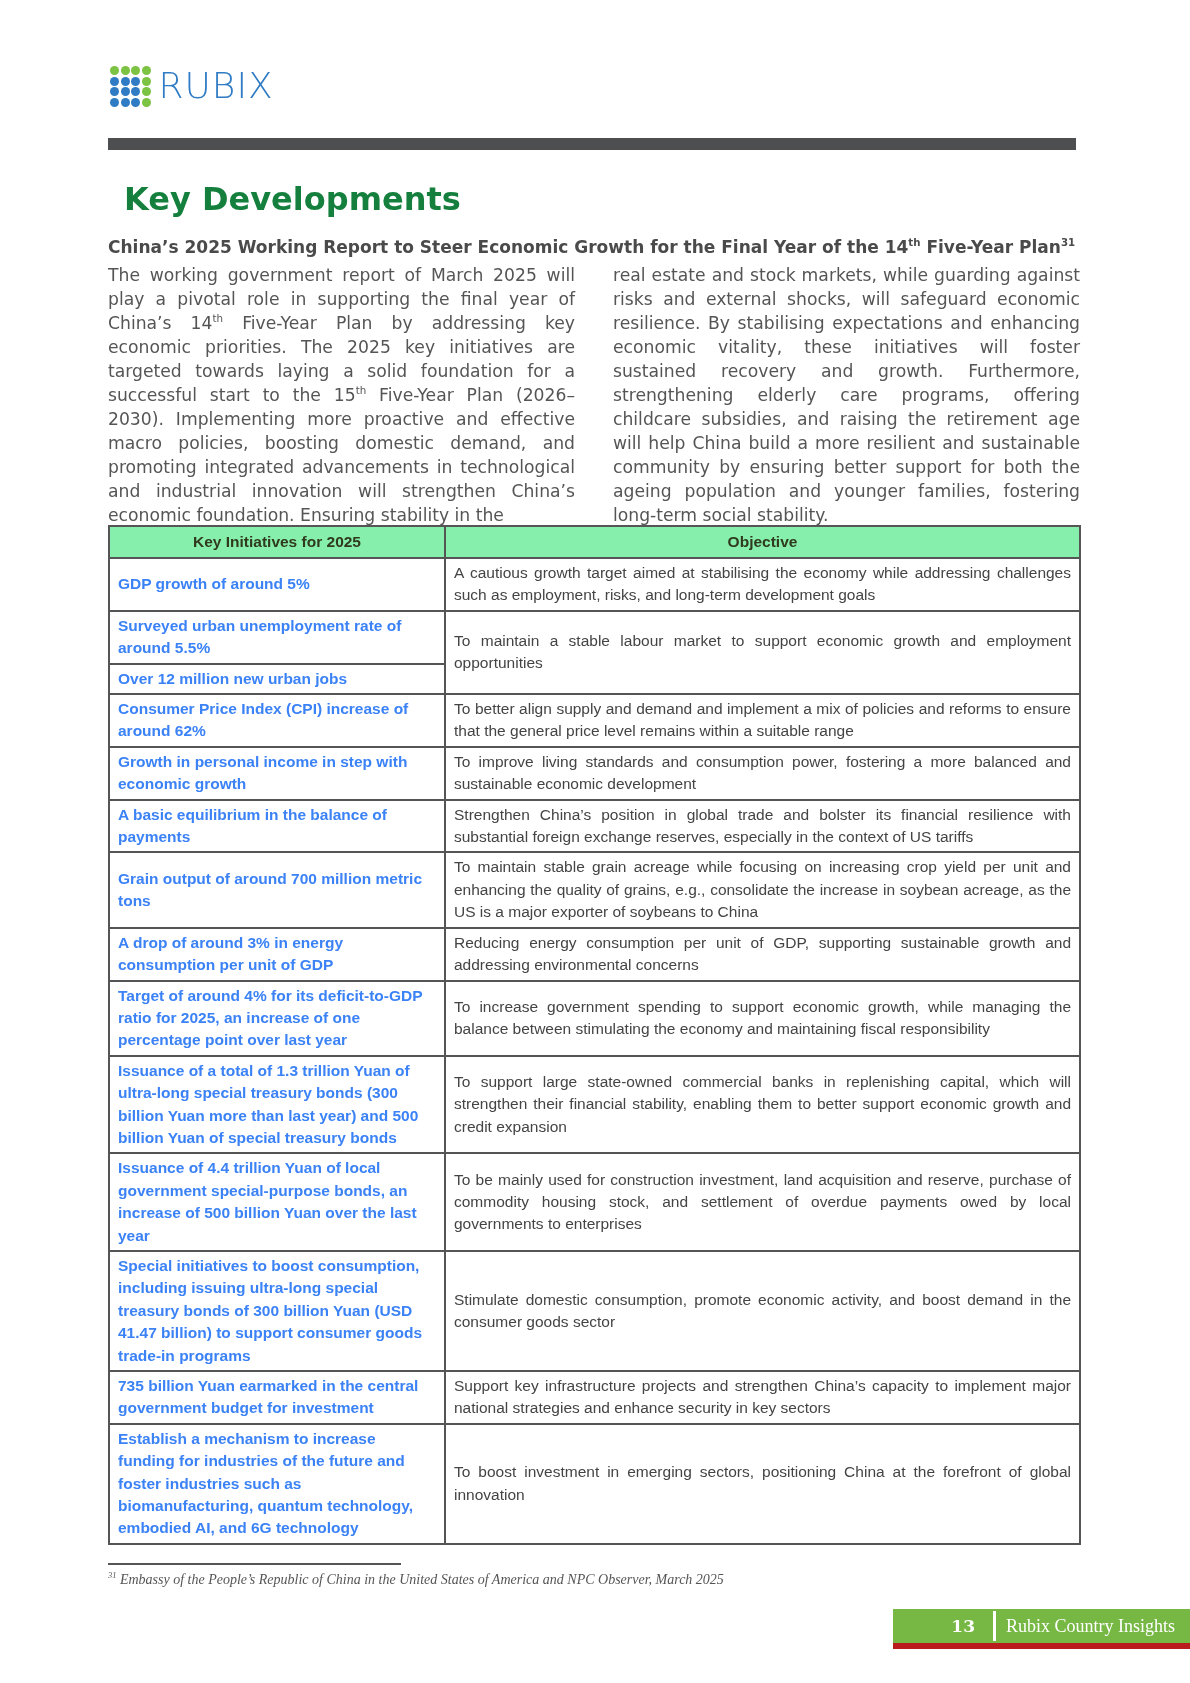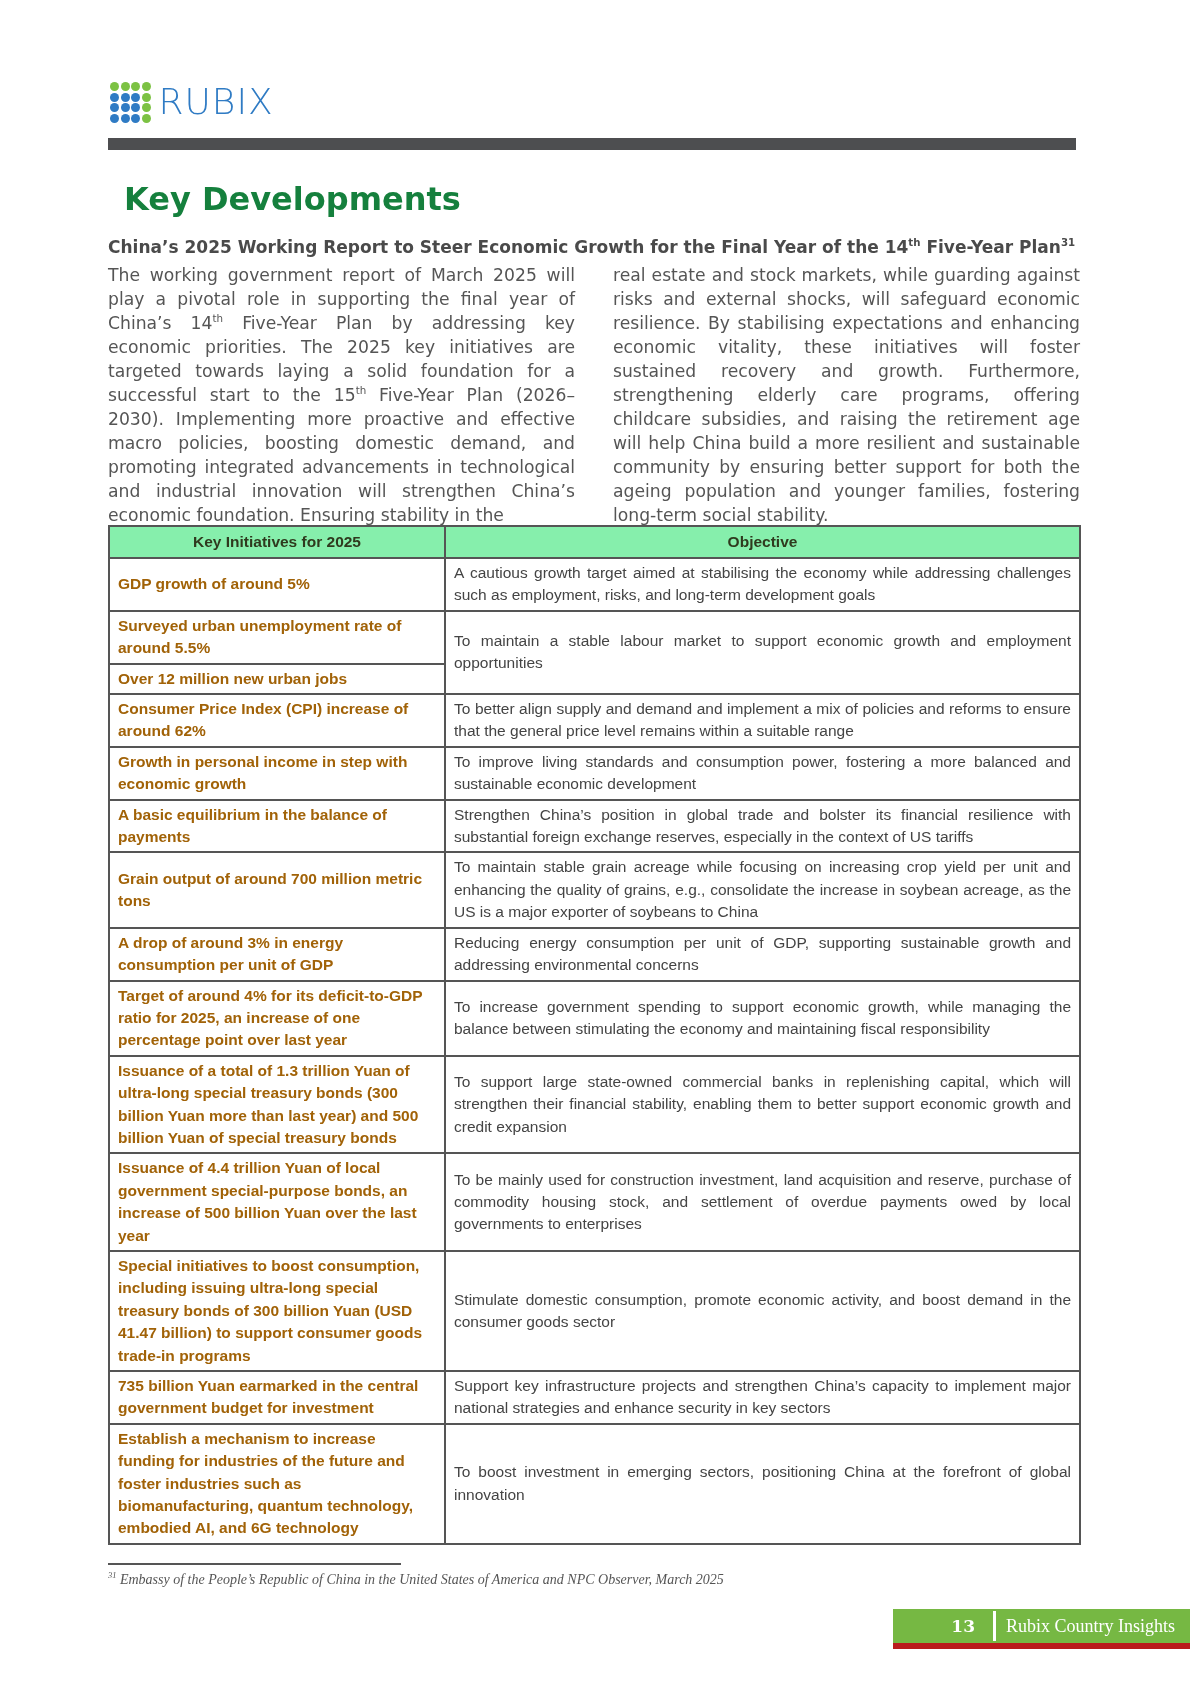--- a/index.html
+++ b/index.html
@@ -1,30 +1,30 @@
 <!DOCTYPE html>
 <html><head>
 <meta charset="utf-8">
 <style>
   html, body { margin: 0; padding: 0; background: #ffffff; }
   body { width: 1190px; height: 1683px; position: relative; font-family: "DejaVu Sans", sans-serif; color: #4a4a4a; overflow: hidden; }
-  .logo { position: absolute; left: 110px; top: 82px; display: flex; align-items: center; }
+  .logo { position: absolute; left: 110px; top: 66px; display: flex; align-items: center; }
   .dots { display: grid; grid-template-columns: repeat(4, 9px); grid-template-rows: repeat(4, 9px); gap: 1.5px; }
   .dot { width: 9px; height: 9px; border-radius: 50%; }
   .logo-text { font-family: "DejaVu Sans", sans-serif; font-size: 36px; color: #2f7bc4; margin-left: 8px; letter-spacing: 1px; font-weight: 300; line-height: 1; }
   .top-bar { position: absolute; left: 108px; top: 138px; width: 968px; height: 12px; background: #4d4e50; }
   .title { position: absolute; left: 108px; top: 164px; font-size: 32px; font-weight: bold; color: #15803d; margin: 16px; }
   .subtitle { position: absolute; left: 108px; top: 237px; font-size: 17px; font-weight: bold; color: #4a4a4a; margin: 0; white-space: nowrap; }
   sup { font-size: 60%; line-height: 0; }
   .cols { position: absolute; left: 108px; top: 263px; width: 972px; display: flex; justify-content: space-between; }
   .col { width: 467px; font-size: 17.2px; line-height: 24px; text-align: justify; color: #555; }
   table { position: absolute; left: 108px; top: 525px; width: 973px; border-collapse: collapse; font-family: "Liberation Sans", sans-serif; }
   th, td { border: 2px solid #555; padding: 3px 8px; vertical-align: middle; font-size: 15.5px; line-height: 22.4px; }
   th { background: #86efac; color: #2f3a1e; font-weight: bold; text-align: center; height: 24px; }
-  td.ki { width: 318px; font-weight: bold; color: #a16207; }
+  td.ki { width: 318px; font-weight: bold; color: #3b82f6; }
   td.obj { color: #444; text-align: justify; }
   .fn-rule { position: absolute; left: 108px; top: 1563px; width: 293px; height: 2px; background: #555; }
   .footnote { position: absolute; left: 108px; top: 1572px; font-family: "Liberation Serif", serif; font-style: italic; font-size: 14px; color: #555; }
   .footer { position: absolute; left: 893px; top: 1609px; width: 297px; height: 34px; background: #76b843; display: flex; align-items: center; border-bottom: 6px solid #b91c1c; }
   .pg { width: 100px; text-align: right; padding-right: 18px; color: #fff; font-weight: bold; font-size: 17px; box-sizing: border-box; font-family: "DejaVu Serif", serif; }
   .vsep { width: 3px; height: 30px; background: #fff; }
   .footer-label { color: #fff; font-family: "Liberation Serif", serif; font-size: 18px; margin-left: 10px; white-space: nowrap; }
 </style>
 </head>
 <body>

